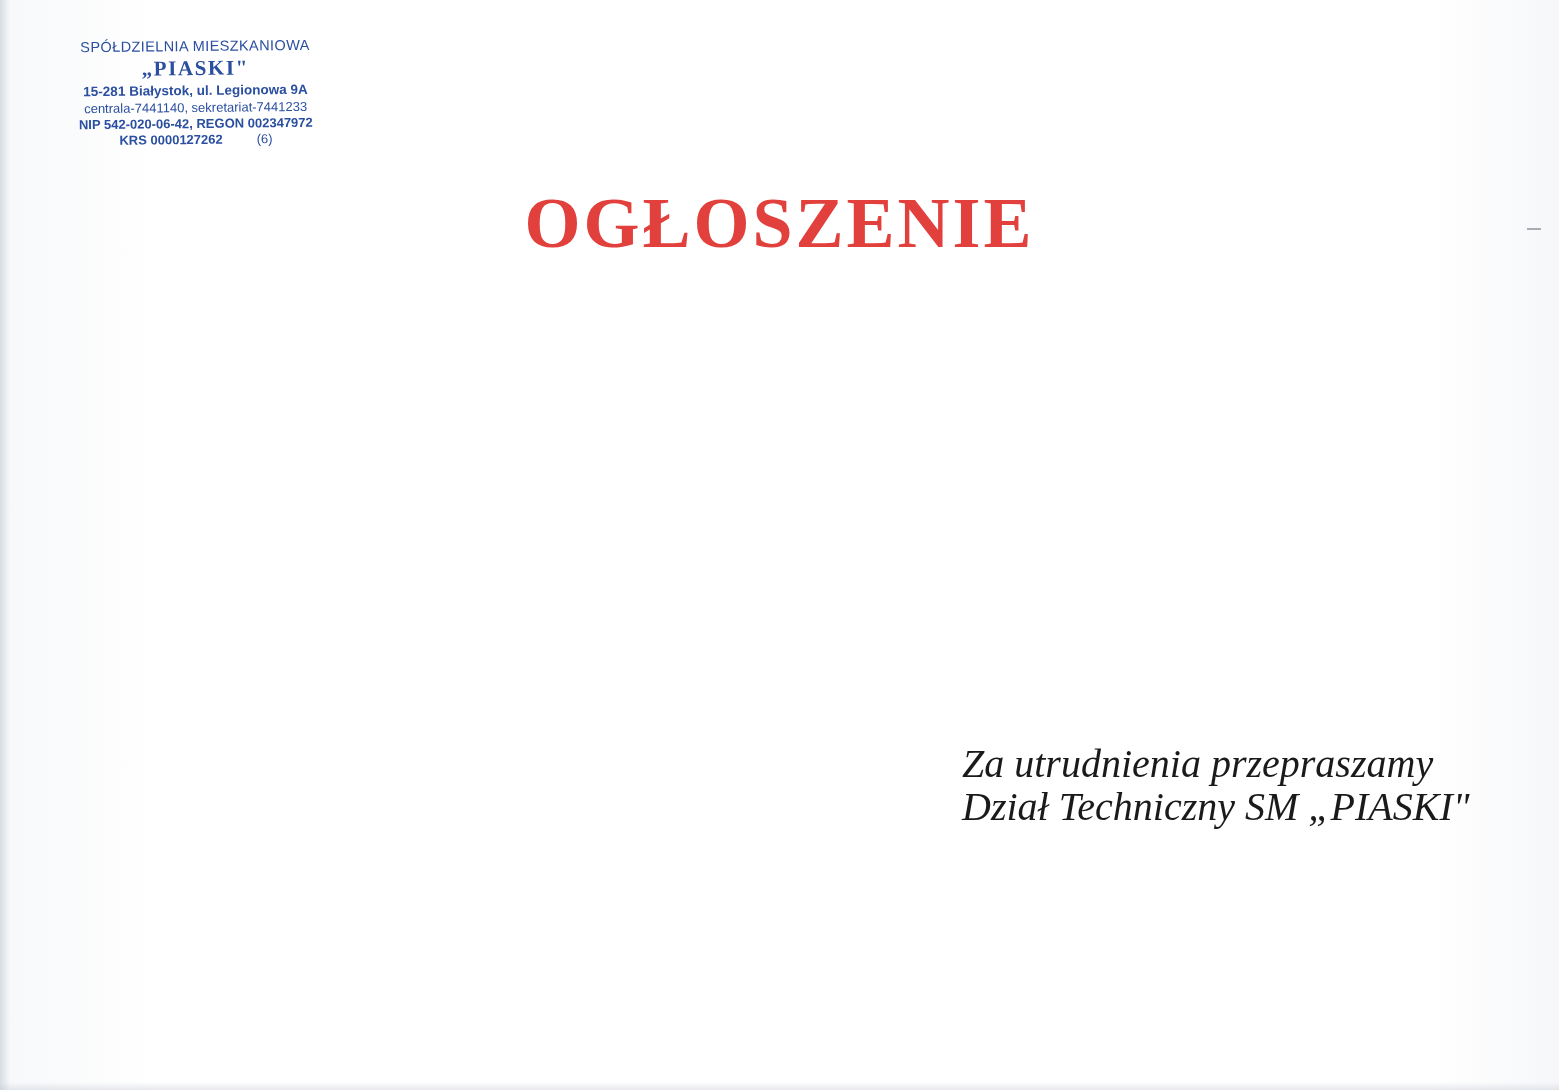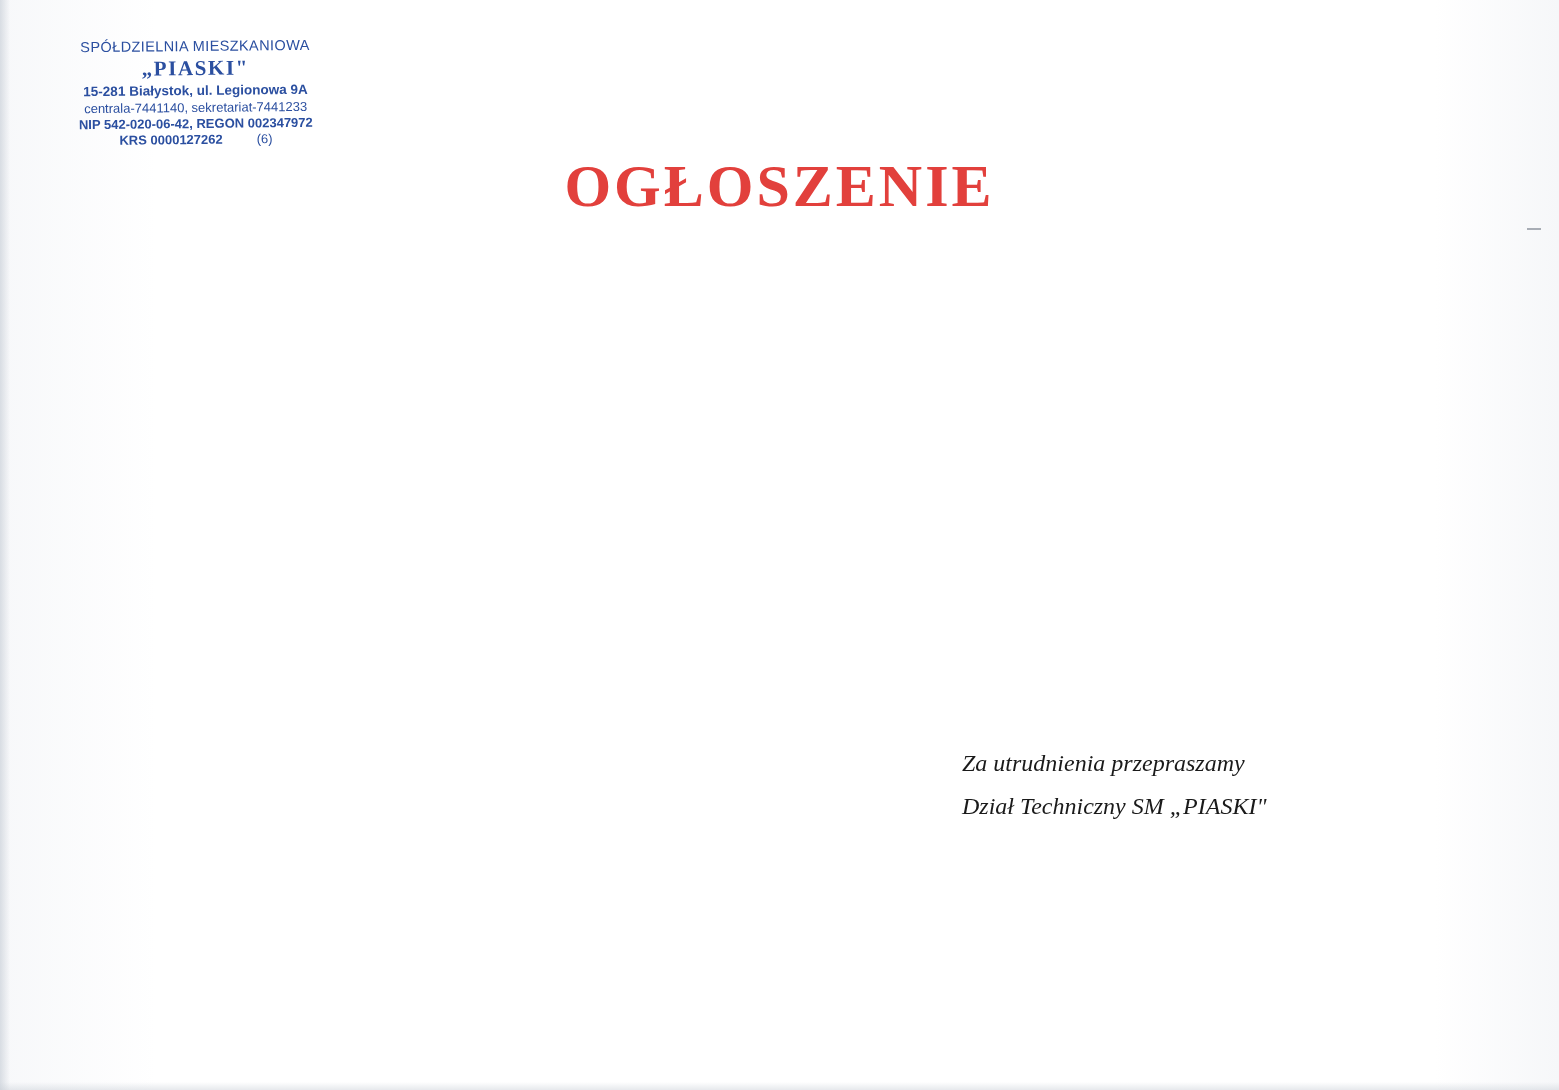--- a/index.html
+++ b/index.html
@@ -86,26 +86,26 @@
   }
   .stamp .s-num {
     font-weight: normal;
   }
 
   
   .title {
     position: absolute;
     left: 0;
     right: 0;
-    top: 152px;
+    top: 182px;
     text-align: center;
     color: #e2403c;
     font-family: "Liberation Serif", serif;
     font-weight: bold;
-    font-size: 60px;
+    font-size: 72px;
     letter-spacing: 3px;
   }
 
   
   .body-text {
     position: absolute;
     left: 86px;
     top: 348px;
     width: 1390px;
     font-size: 45px;
@@ -119,21 +119,21 @@
     text-align: justify;
     text-justify: inter-word;
   }
 
   
   .closing {
     position: absolute;
     left: 962px;
     top: 742px;
     font-style: italic;
-    font-size: 24px;
+    font-size: 40px;
     line-height: 43px;
   }
   .closing div {
     white-space: nowrap;
   }
 
   
   .edge-mark {
     position: absolute;
     right: 18px;

